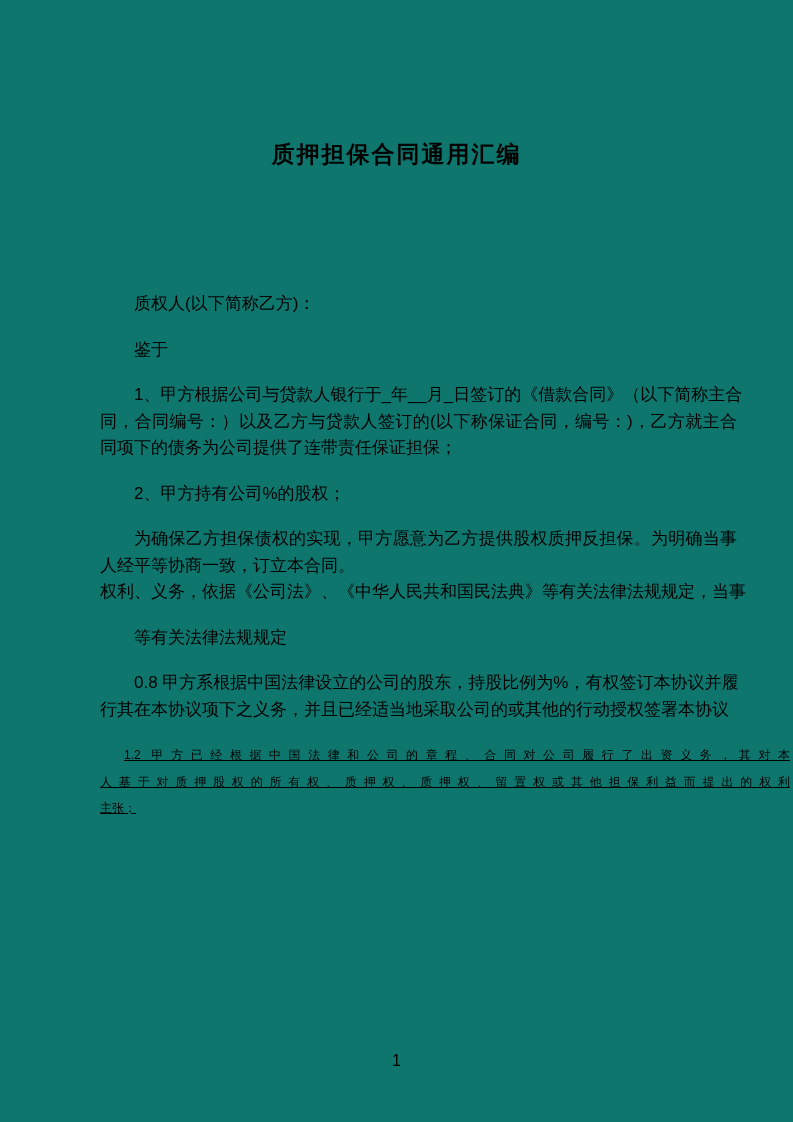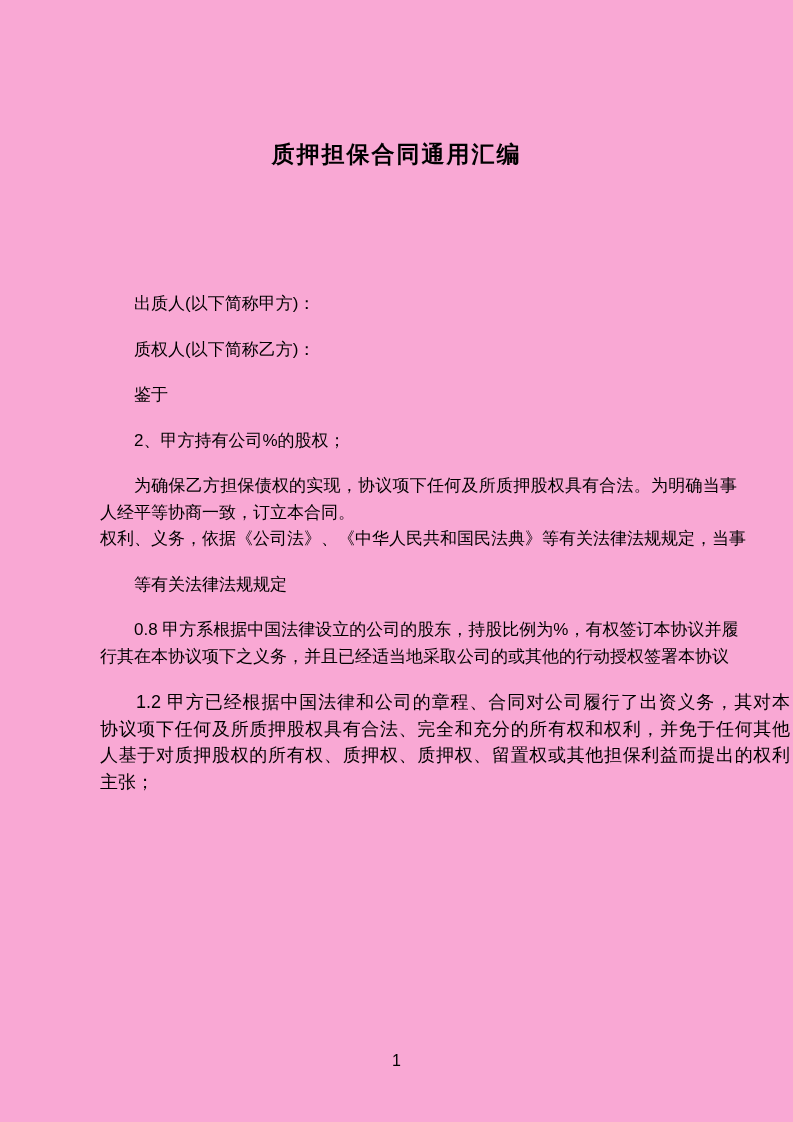--- a/index.html
+++ b/index.html
@@ -1,19 +1,19 @@
 <!DOCTYPE html>
 <html><head>
 <meta charset="utf-8">
 <style>
   html,body{margin:0;padding:0;background:#ffffff;}
   .page{
     position:relative;
     width:793px;height:1122px;
-    background:#f9a8d4;
+    background:#0f766e;
     color:#000000;
     font-family:"Liberation Sans","DejaVu Sans",sans-serif;
     overflow:hidden;
   }
   .title{
     position:absolute;
     top:139px;left:0;width:100%;
     text-align:center;
     font-size:23px;
     font-weight:700;
@@ -26,21 +26,22 @@
     top:291px;
   }
   .para{
     width:637px;
     font-size:17px;
     margin-top:19px;
   }
   .para:first-child{margin-top:0;}
   .para.wide{
     width:690px;
-    font-size:18px;
+    font-size:12px;
+    text-decoration:underline;
   }
   .line{
     height:26.5px;
     line-height:26.5px;
     white-space:nowrap;
   }
   .line.first{text-indent:2em;}
   .line.jl{
     text-align:justify;
     text-align-last:justify;
@@ -54,45 +55,46 @@
   }
 </style>
 </head>
 <body>
 
 <div class="page">
   <div class="title">质押担保合同通用汇编</div>
 
   <div class="content" id="paragraphs">
       <div class="para">
-        <div class="line first">出质人(以下简称甲方)：</div>
-      </div>
-      <div class="para">
         <div class="line first">质权人(以下简称乙方)：</div>
       </div>
       <div class="para">
         <div class="line first">鉴于</div>
       </div>
       <div class="para">
+        <div class="line first jl">1、甲方根据公司与贷款人银行于_年__月_日签订的《借款合同》（以下简称主合</div>
+        <div class="line jl">同，合同编号：）以及乙方与贷款人签订的(以下称保证合同，编号：)，乙方就主合</div>
+        <div class="line">同项下的债务为公司提供了连带责任保证担保；</div>
+      </div>
+      <div class="para">
         <div class="line first">2、甲方持有公司%的股权；</div>
       </div>
       <div class="para">
-        <div class="line first jl">为确保乙方担保债权的实现，协议项下任何及所质押股权具有合法。为明确当事</div>
+        <div class="line first jl">为确保乙方担保债权的实现，甲方愿意为乙方提供股权质押反担保。为明确当事</div>
         <div class="line">人经平等协商一致，订立本合同。</div>
         <div class="line jl">权利、义务，依据《公司法》、《中华人民共和国民法典》等有关法律法规规定，当事</div>
       </div>
       <div class="para">
         <div class="line first">等有关法律法规规定</div>
       </div>
       <div class="para">
         <div class="line first jl">0.8 甲方系根据中国法律设立的公司的股东，持股比例为%，有权签订本协议并履</div>
         <div class="line">行其在本协议项下之义务，并且已经适当地采取公司的或其他的行动授权签署本协议</div>
       </div>
       <div class="para wide">
         <div class="line first jl">1.2 甲方已经根据中国法律和公司的章程、合同对公司履行了出资义务，其对本</div>
-        <div class="line jl">协议项下任何及所质押股权具有合法、完全和充分的所有权和权利，并免于任何其他</div>
         <div class="line jl">人基于对质押股权的所有权、质押权、质押权、留置权或其他担保利益而提出的权利</div>
         <div class="line">主张；</div>
       </div>
     </div>
 
   <div class="page-number">1</div>
 </div>
 
 </body></html>

